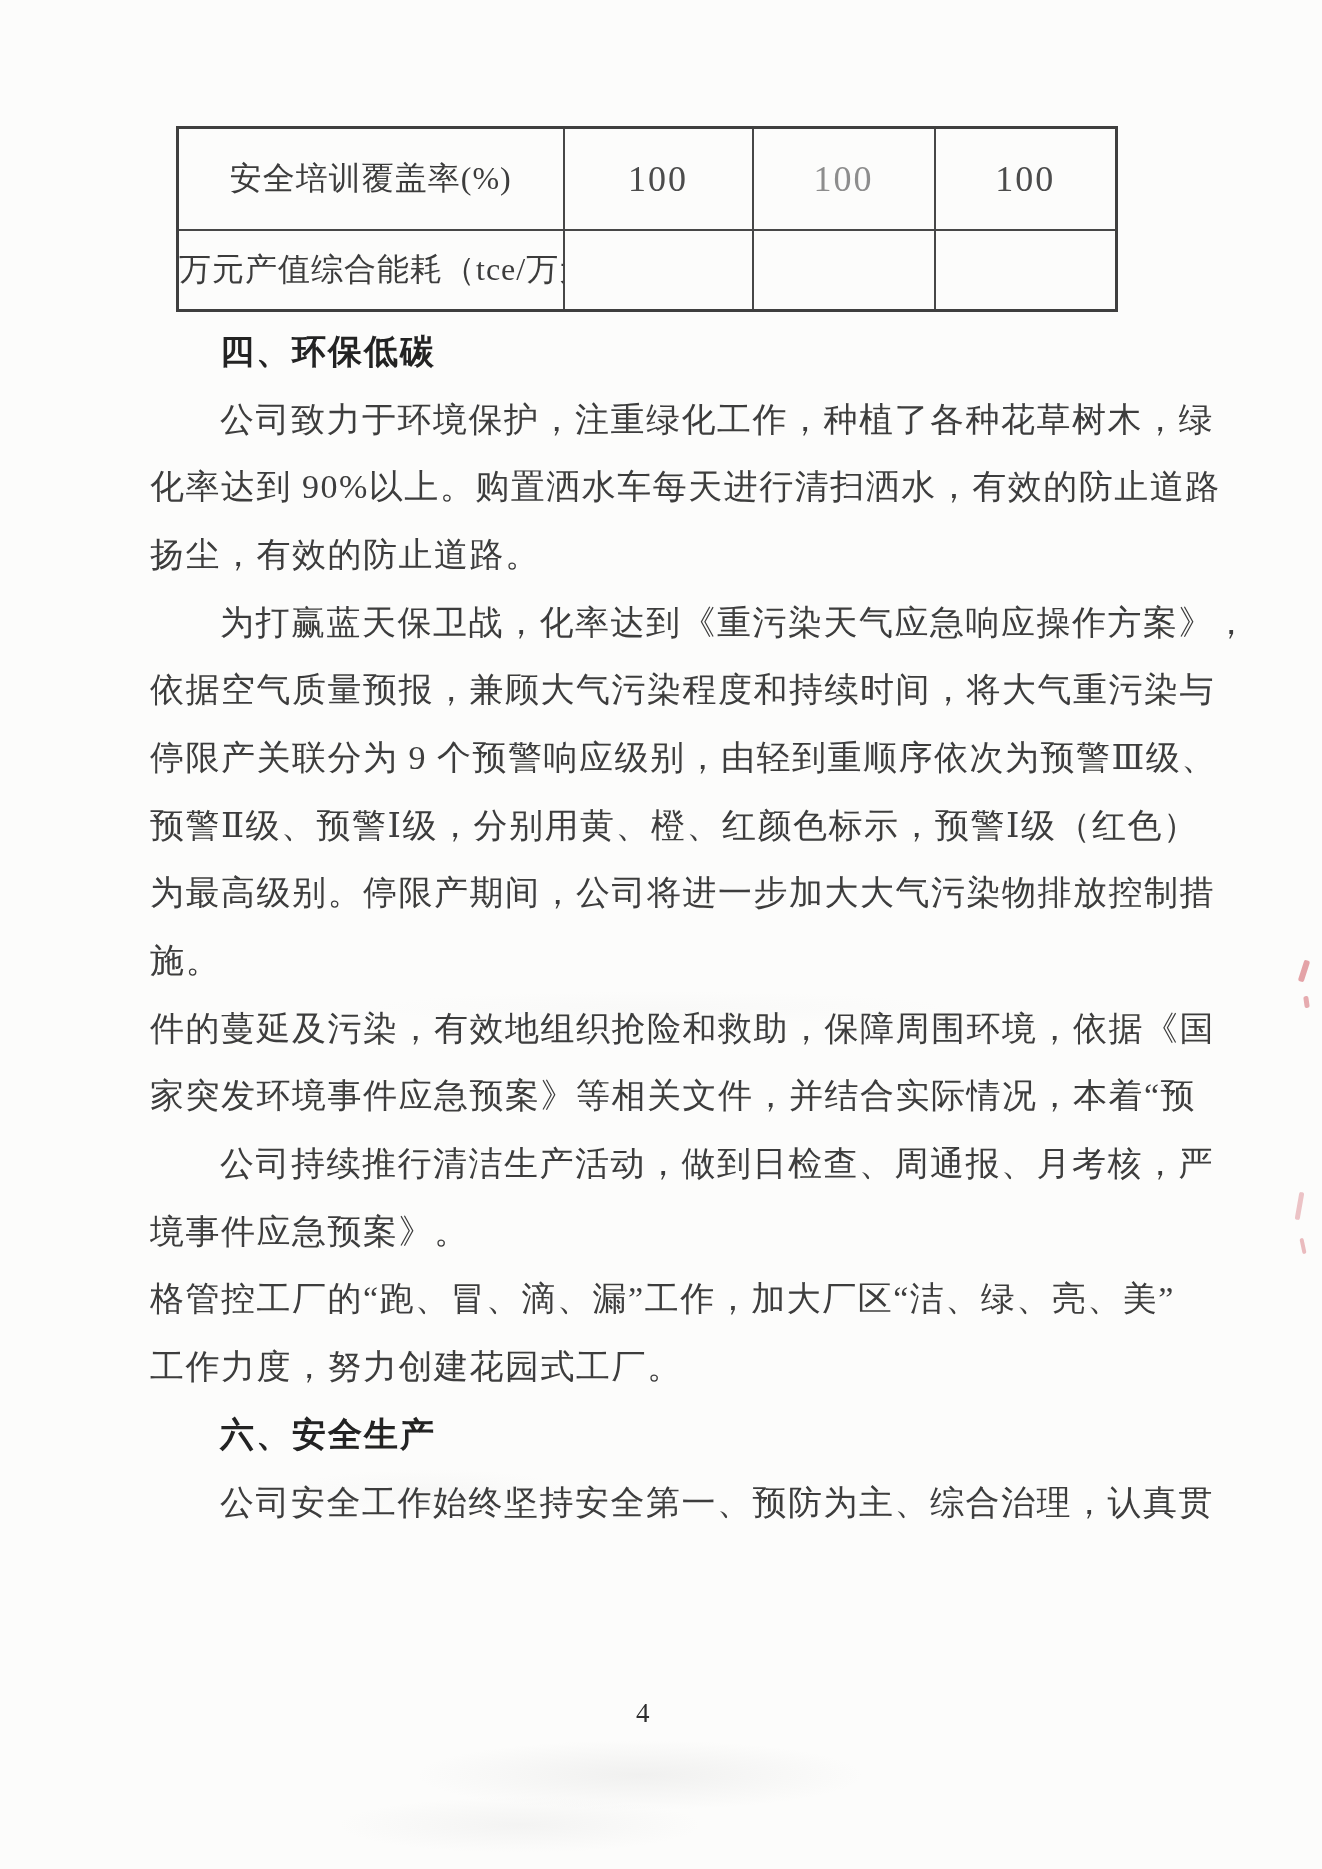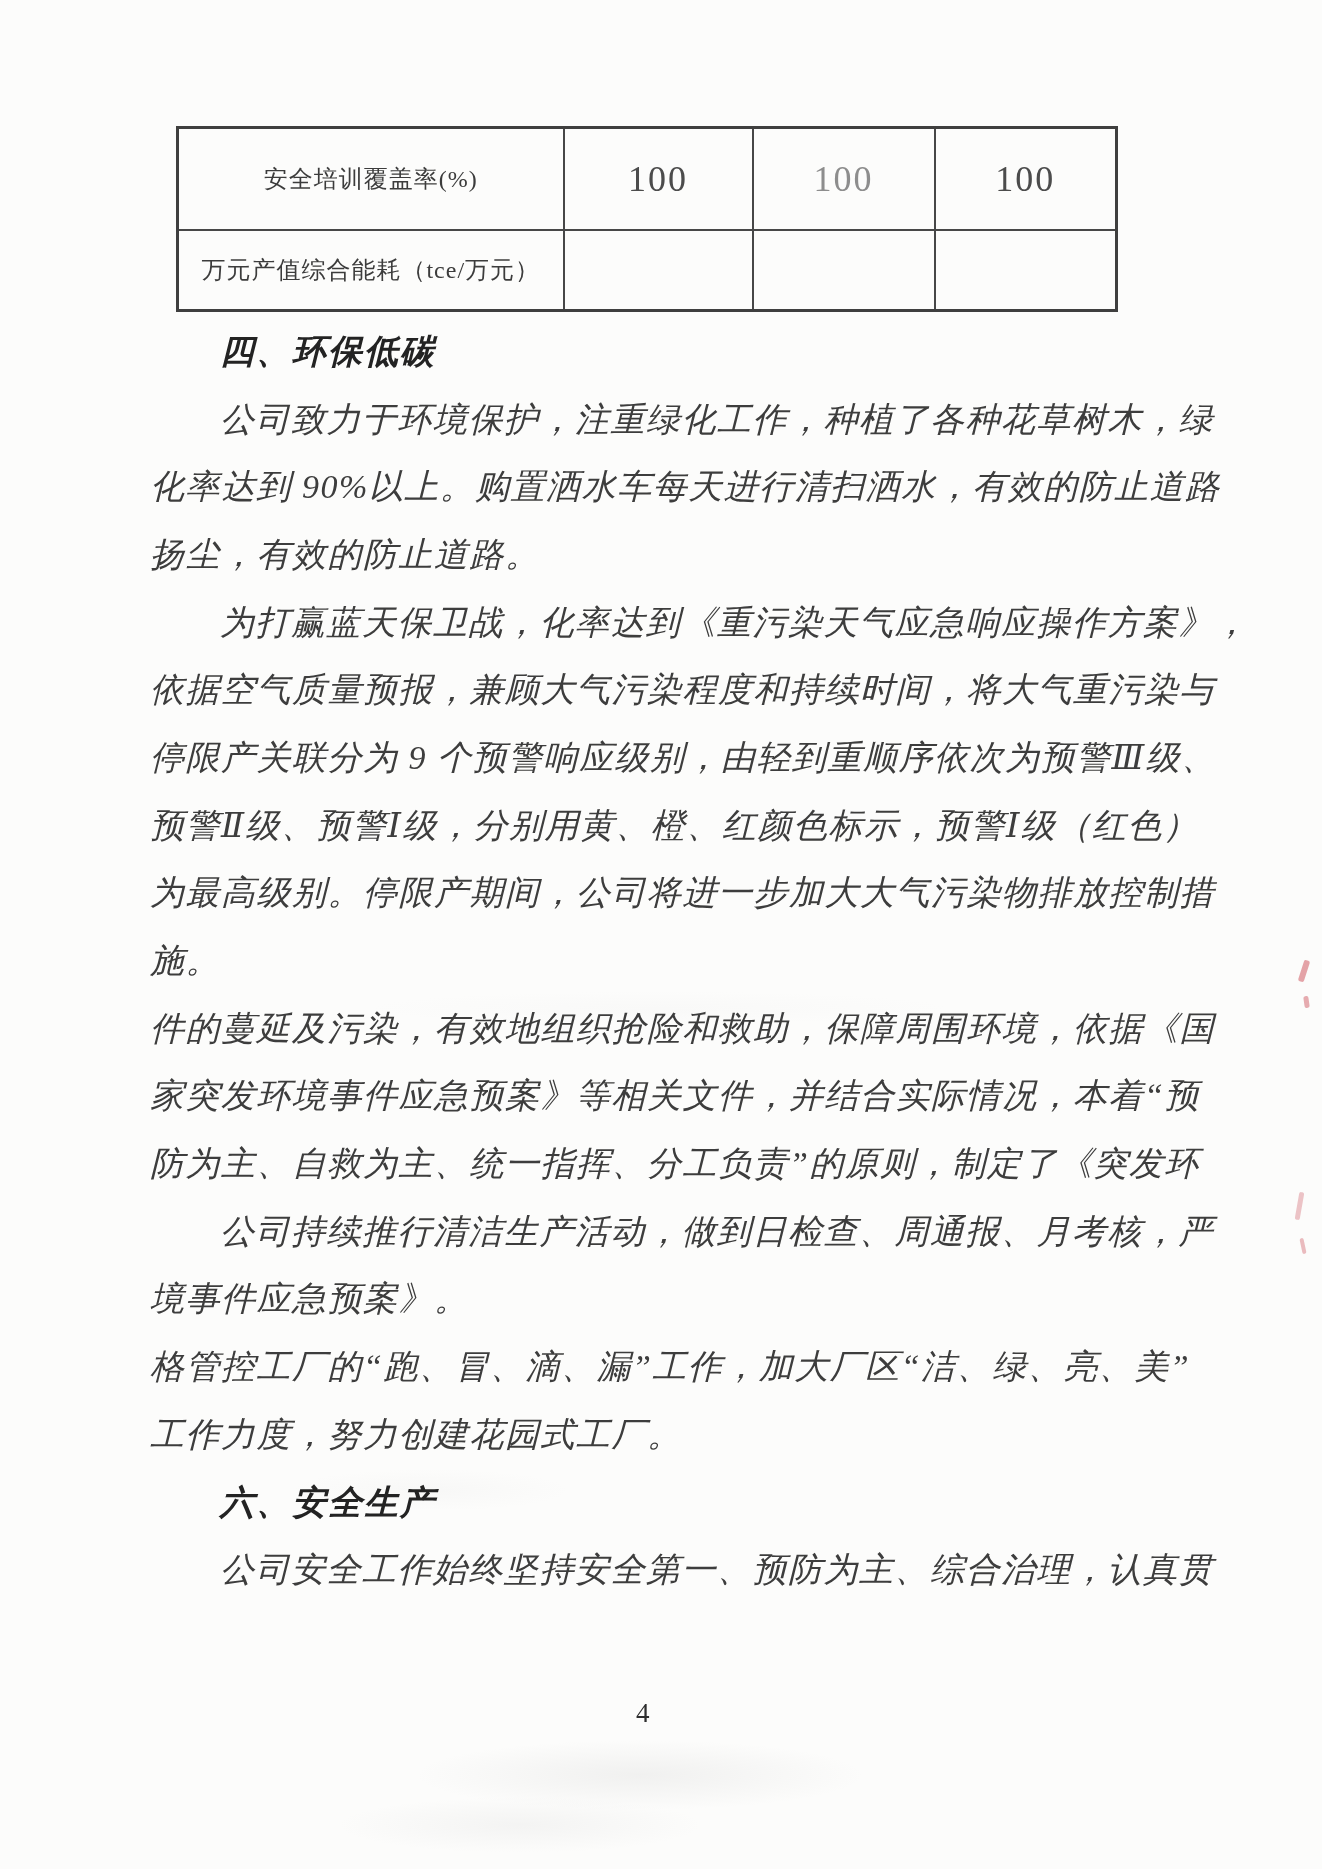--- a/index.html
+++ b/index.html
@@ -22,34 +22,34 @@
   }
 
   
   table.doc-table{
     position:absolute; left:176px; top:126px;
     width:939px; border-collapse:collapse; table-layout:fixed;
   }
   table.doc-table td{
     border:2px solid #474747;
     text-align:center; vertical-align:middle;
-    font-size:24px; color:#3c3c3c;
+    font-size:32px; color:#3c3c3c;
     letter-spacing:1px;
     padding:0;
     overflow:hidden; white-space:nowrap;
   }
   table.doc-table tr.r1 td{height:100px;}
   table.doc-table tr.r2 td{height:78px;}
   table.doc-table td.val{font-size:36px; color:#4c4c4c; letter-spacing:2px;}
   table.doc-table td.faded{color:#8d8d8d;}
   table.doc-table{border:3px solid #3f3f3f;}
 
   
   .text-flow{
-    position:absolute; left:150px; top:318px; width:1040px;font-style:italic;
+    position:absolute; left:150px; top:318px; width:1040px;
   }
   .tl{
     height:67.7px;
     display:flex; align-items:center;
     font-size:34px; letter-spacing:1.5px;
     color:#3d3d3d;
     white-space:nowrap;
   }
   .tl.indent{padding-left:70px;}
   .tl.head{
@@ -104,21 +104,20 @@
     <div class="tl">化率达到 90%以上。购置洒水车每天进行清扫洒水，有效的防止道路</div>
     <div class="tl">扬尘，有效的防止道路。</div>
     <div class="tl indent">为打赢蓝天保卫战，化率达到《重污染天气应急响应操作方案》，</div>
     <div class="tl">依据空气质量预报，兼顾大气污染程度和持续时间，将大气重污染与</div>
     <div class="tl">停限产关联分为 9 个预警响应级别，由轻到重顺序依次为预警Ⅲ级、</div>
     <div class="tl">预警Ⅱ级、预警Ⅰ级，分别用黄、橙、红颜色标示，预警Ⅰ级（红色）</div>
     <div class="tl">为最高级别。停限产期间，公司将进一步加大大气污染物排放控制措</div>
     <div class="tl">施。</div>
     <div class="tl">件的蔓延及污染，有效地组织抢险和救助，保障周围环境，依据《国</div>
     <div class="tl">家突发环境事件应急预案》等相关文件，并结合实际情况，本着“预</div>
-    <div class="tl">防为主、自救为主、统一指挥、分工负责”的原则，制定了《突发环</div>
     <div class="tl indent">公司持续推行清洁生产活动，做到日检查、周通报、月考核，严</div>
     <div class="tl">境事件应急预案》。</div>
     <div class="tl">格管控工厂的“跑、冒、滴、漏”工作，加大厂区“洁、绿、亮、美”</div>
     <div class="tl">工作力度，努力创建花园式工厂。</div>
     <div class="tl head indent">六、安全生产</div>
     <div class="tl indent">公司安全工作始终坚持安全第一、预防为主、综合治理，认真贯</div>
   </div>
 
   <div class="page-num">4</div>
 

